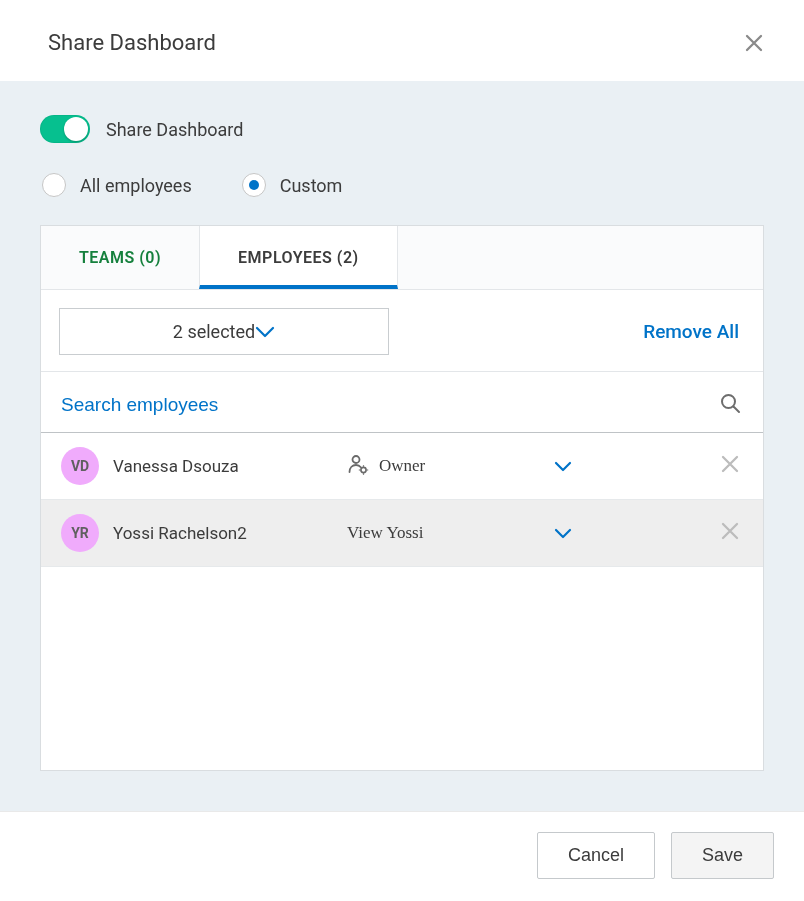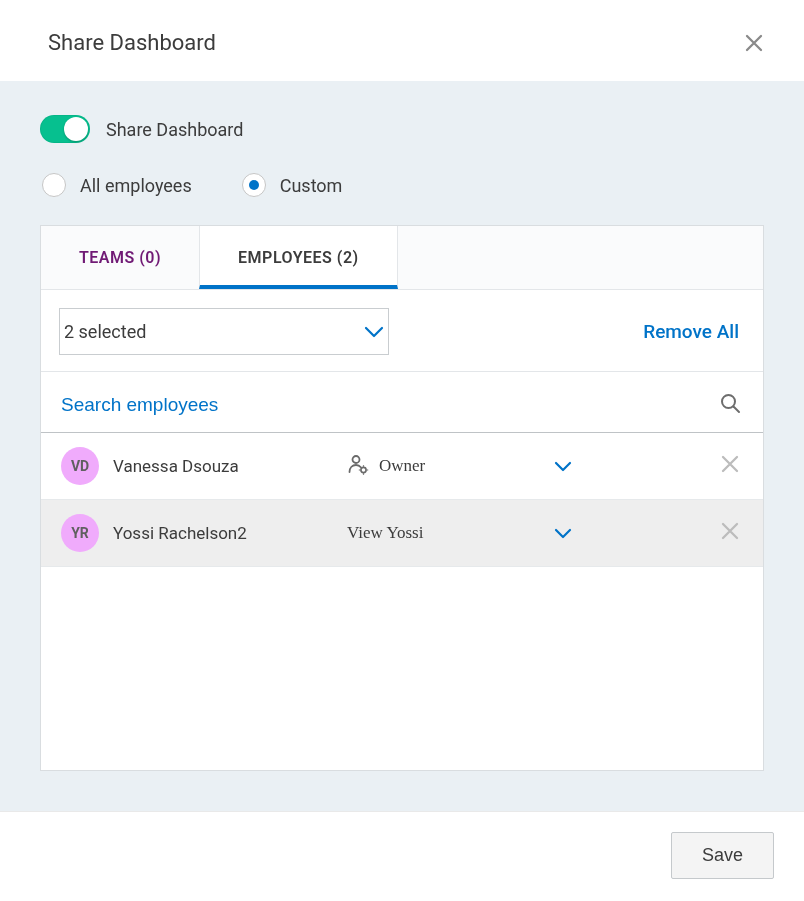--- a/index.html
+++ b/index.html
@@ -81,21 +81,21 @@
 
     .tabs {
       display: flex;
       background: #fafbfc;
       border-bottom: 1px solid #e3e6e9;
     }
     .tab {
       padding: 22px 38px 18px;
       font-size: 16px;
       letter-spacing: 0.5px;
-      color: #701a75;
+      color: #15803d;
       font-weight: 600;
       cursor: pointer;
       text-align: center;
       border-bottom: 4px solid transparent;
     }
     .tab.active {
       color: #3c3c3c;
       background: #fff;
       border-bottom: 4px solid #0073c8;
       border-left: 1px solid #e3e6e9;
@@ -105,23 +105,23 @@
 
     .filter-row {
       display: flex;
       align-items: center;
       justify-content: space-between;
       padding: 18px 24px 16px 18px;
     }
     .select {
       width: 330px;
       border: 1px solid #c9cdd0;
-      padding: 12px 4px;
-      display: flex;
-      justify-content: space-between;
+      padding: 12px 19px;
+      display: flex;
+      justify-content: center;
       align-items: center;
       font-size: 18px;
       color: #3c3c3c;
       cursor: pointer;
       background: #fff;
     }
     .chevron-down { color: #0073c8; }
     .remove-all {
       color: #0073c8;
       font-size: 19px;
@@ -312,16 +312,17 @@
           </div>
         </div>
 
       </div>
 
     </div>
 
   </div>
 
   <div class="footer">
+    <button class="btn">Cancel</button>
     <button class="btn primary">Save</button>
   </div>
 
 </div>
 
 </body></html>

